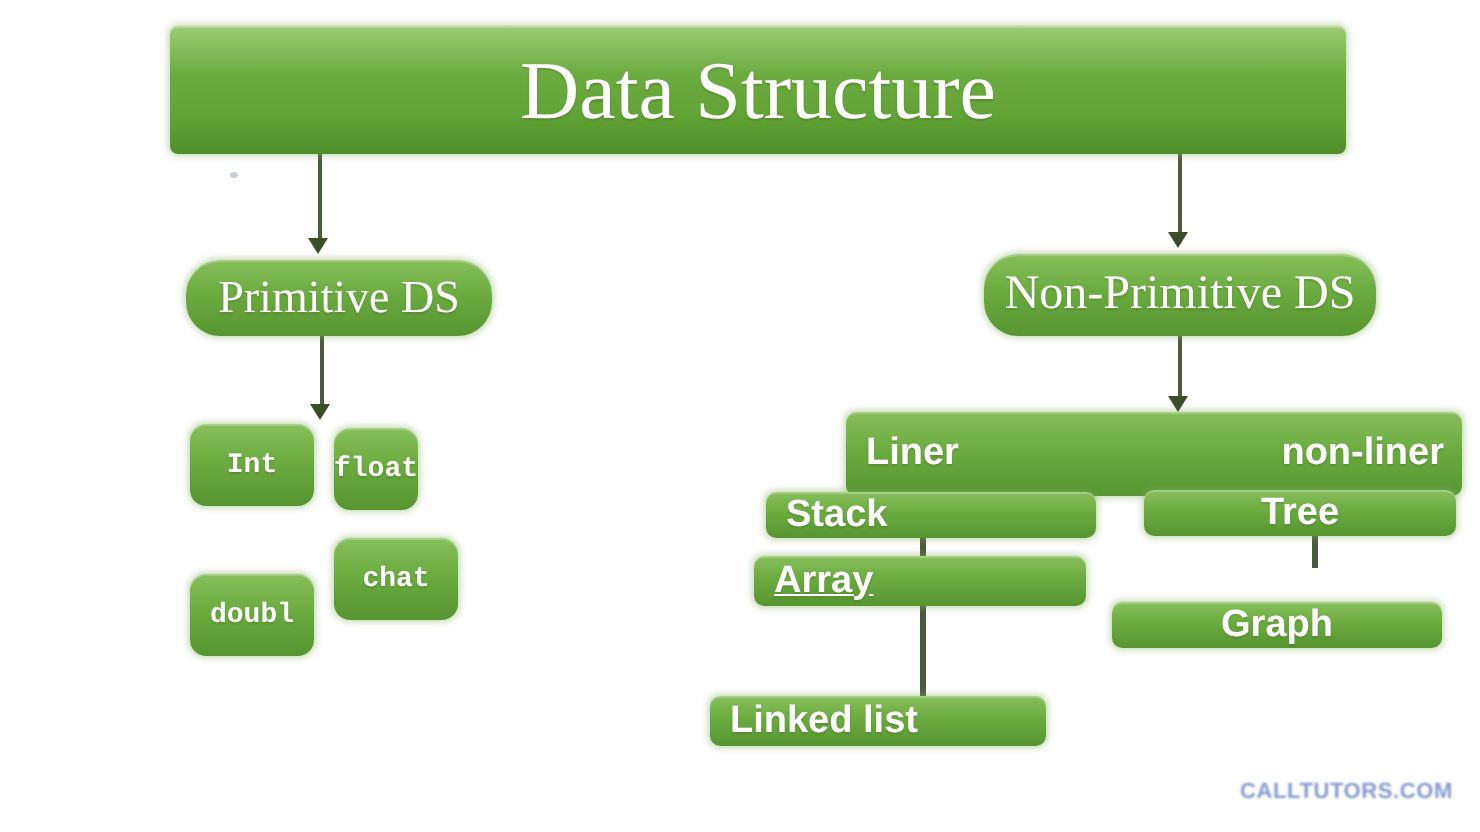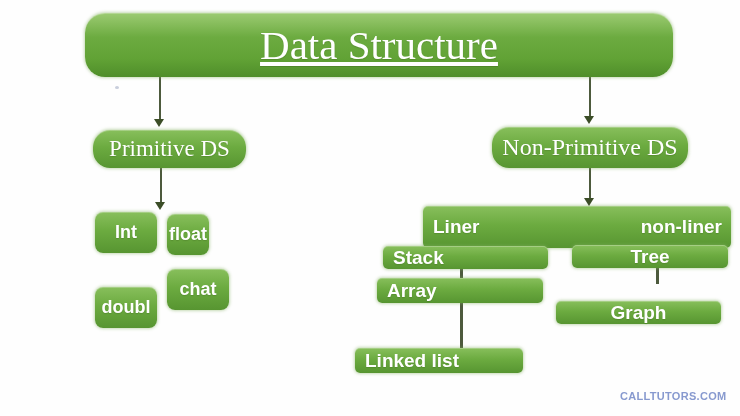--- a/index.html
+++ b/index.html
@@ -17,29 +17,28 @@
     border-radius:17px;
     color:#ffffff;
     display:flex; align-items:center; justify-content:center;
     box-shadow: 0 0 3px 1px rgba(130,175,95,.45), inset 0 1px 0 rgba(255,255,255,.25);
     z-index:2;
     white-space:nowrap;
   }
   .serif { font-family:"Liberation Serif", serif; }
   .title-banner {
     left:85px; top:13px; width:588px; height:64px;
-    border-radius:20px;
+    border-radius:4px;
     background: linear-gradient(180deg,#9ccb72 0%, var(--box-green,#74b148) 38%, #61a235 72%, #4f8e2a 100%);
     font-size:41px;
     text-shadow:0 1px 1px rgba(60,100,30,.35);
-    text-decoration:underline;
   }
   .branch-box { font-size:23px; text-shadow:0 1px 1px rgba(60,100,30,.3); }
   .bar-label { font-weight:bold; font-size:19px; text-shadow:0 1px 1px rgba(60,100,30,.3); }
-  .leaf-small { font-weight:bold; font-size:18px; border-radius:8px; text-shadow:0 1px 1px rgba(60,100,30,.3); }
+  .leaf-small { font-weight:bold; font-size:14px; border-radius:8px; text-shadow:0 1px 1px rgba(60,100,30,.3);font-family:Liberation Mono, monospace; }
   .chain-box { justify-content:flex-start; padding-left:10px; font-weight:bold; font-size:19px; border-radius:5px; text-shadow:0 1px 1px rgba(60,100,30,.3); }
   .chain-box.centered { justify-content:center; padding-left:0; }
   .liner-bar {
     left:423px; top:206px; width:308px; height:42px;
     border-radius:5px;
     justify-content:space-between; padding:0 9px 0 10px;
     box-sizing:border-box;
   }
   .vline { position:absolute; width:2px; background:var(--connector,#4d5a3d); z-index:1; }
   .chainline { width:3px; background:var(--connector,#4d5a3d); }
@@ -104,21 +103,21 @@
     <span>Liner</span>
     <span>non-liner</span>
   </div>
 
   <div class="vline chainline" style="left:460px; top:230px; height:122px;"></div>
   <div class="vline chainline" style="left:656px; top:229px; height:55px;"></div>
 
   <div class="gbox chain-box" style="left:383px; top:246px; width:155px; height:23px;">
     <span>Stack</span>
   </div>
-  <div class="gbox chain-box" style="left:377px; top:278px; width:156px; height:25px;">
+  <div class="gbox chain-box" style="left:377px; top:278px; width:156px; height:25px;text-decoration:underline;">
     <span>Array</span>
   </div>
   <div class="gbox chain-box" style="left:355px; top:348px; width:158px; height:25px;">
     <span>Linked list</span>
   </div>
 
   <div class="gbox chain-box centered" style="left:572px; top:245px; width:156px; height:23px;">
     <span>Tree</span>
   </div>
   <div class="gbox chain-box centered" style="left:556px; top:281px; width:165px; height:23px;margin-top:20px;">

